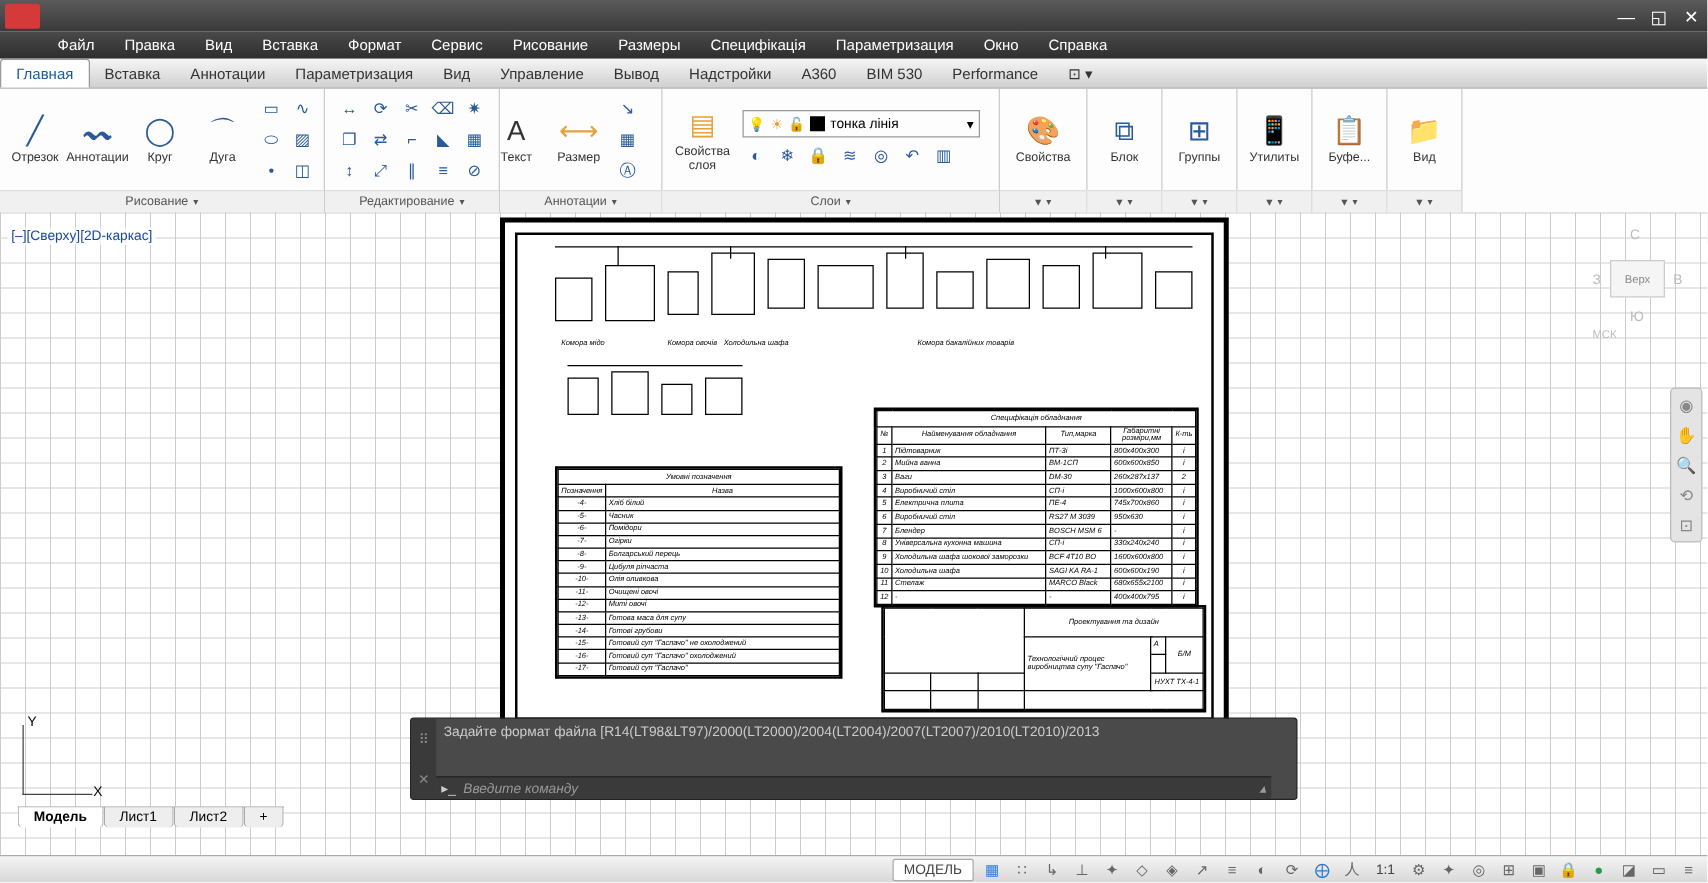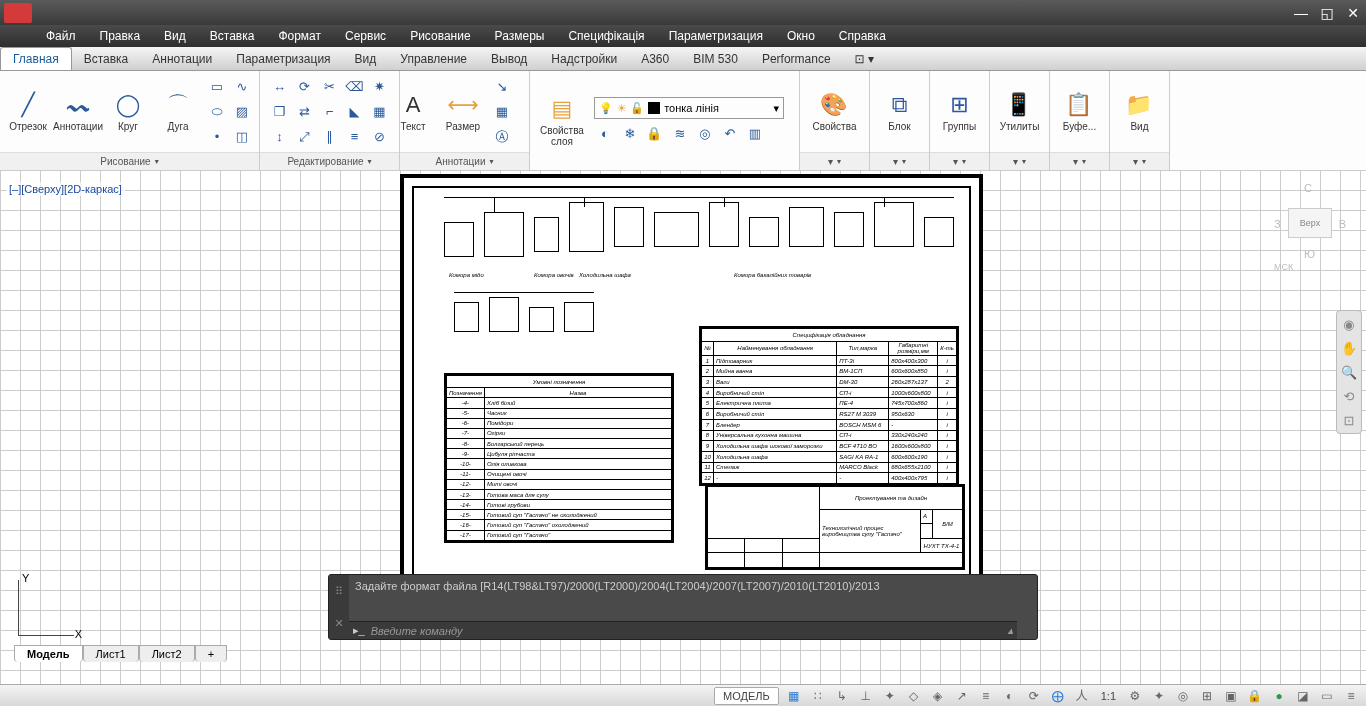--- a/index.html
+++ b/index.html
@@ -237,20 +237,21 @@
             <div class="sbtn">❄</div>
             <div class="sbtn">🔒</div>
             <div class="sbtn">≋</div>
             <div class="sbtn">◎</div>
             <div class="sbtn">↶</div>
             <div class="sbtn">▥</div>
           </div>
         </div>
       </div>
     </div>
+    <div class="panel-label">Слои</div>
   </div>
 
   <div class="panel" style="width:70px">
     <div class="panel-body">
         <div class="big-btn">
           <div class="ico">🎨</div>
           <div class="lbl">Свойства</div>
         </div>
       </div>
     <div class="panel-label">▾</div>

